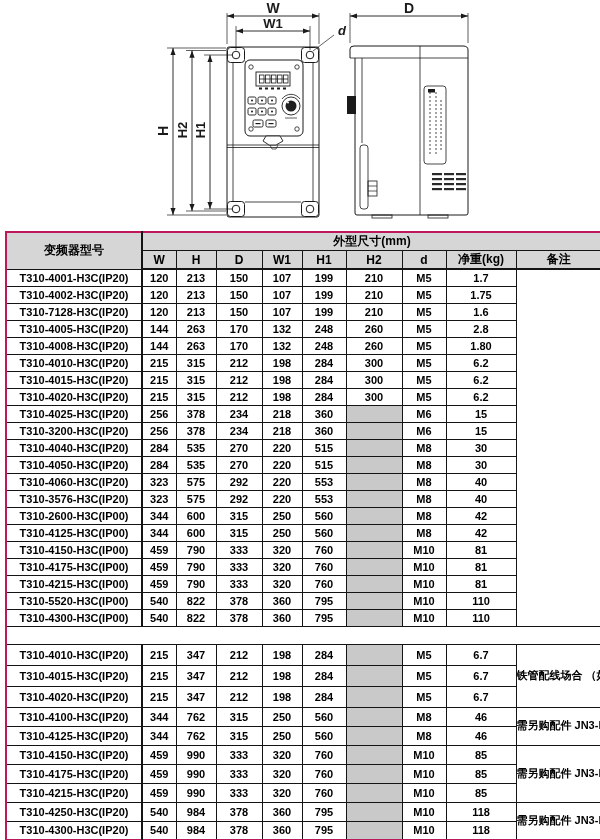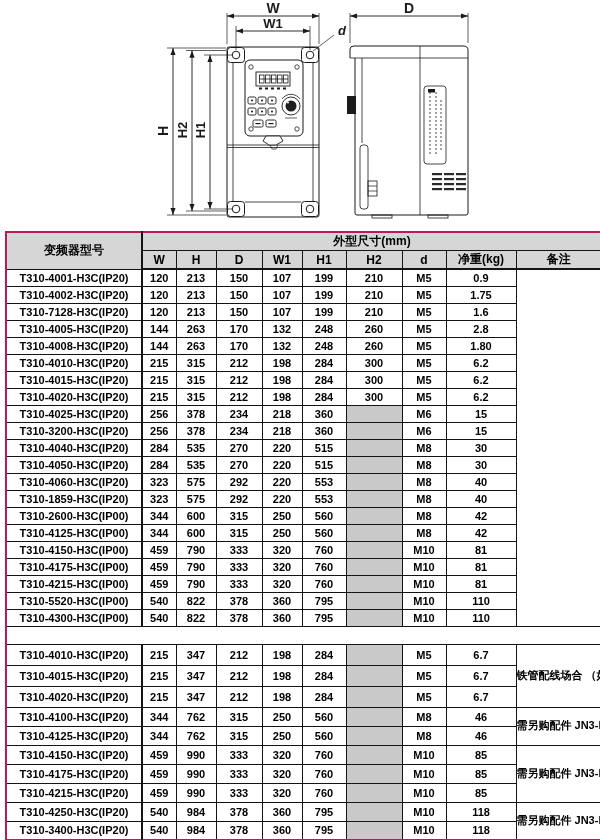--- a/index.html
+++ b/index.html
@@ -234,21 +234,21 @@
   <tbody>
       <tr>
         <td class="model">T310-4001-H3C(IP20)</td>
         <td>120</td>
         <td>213</td>
         <td>150</td>
         <td>107</td>
         <td>199</td>
         <td>210</td>
         <td>M5</td>
-        <td>0.9</td>
+        <td>1.7</td>
         <td class="remark" rowspan="21"></td>
       </tr>
       <tr>
         <td class="model">T310-4002-H3C(IP20)</td>
         <td>120</td>
         <td>213</td>
         <td>150</td>
         <td>107</td>
         <td>199</td>
         <td>210</td>
@@ -370,21 +370,21 @@
         <td>323</td>
         <td>575</td>
         <td>292</td>
         <td>220</td>
         <td>553</td>
         <td class="shaded"></td>
         <td>M8</td>
         <td>40</td>
       </tr>
       <tr>
-        <td class="model">T310-1859-H3C(IP20)</td>
+        <td class="model">T310-3576-H3C(IP20)</td>
         <td>323</td>
         <td>575</td>
         <td>292</td>
         <td>220</td>
         <td>553</td>
         <td class="shaded"></td>
         <td>M8</td>
         <td>40</td>
       </tr>
       <tr>
@@ -570,21 +570,21 @@
         <td>378</td>
         <td>360</td>
         <td>795</td>
         <td class="shaded"></td>
         <td>M10</td>
         <td>118</td>
         <td class="remark" rowspan="2">需另购配件
 JN3-NK-A09</td>
       </tr>
       <tr class="s2">
-        <td class="model">T310-3400-H3C(IP20)</td>
+        <td class="model">T310-4300-H3C(IP20)</td>
         <td>540</td>
         <td>984</td>
         <td>378</td>
         <td>360</td>
         <td>795</td>
         <td class="shaded"></td>
         <td>M10</td>
         <td>118</td>
       </tr>
     </tbody>

